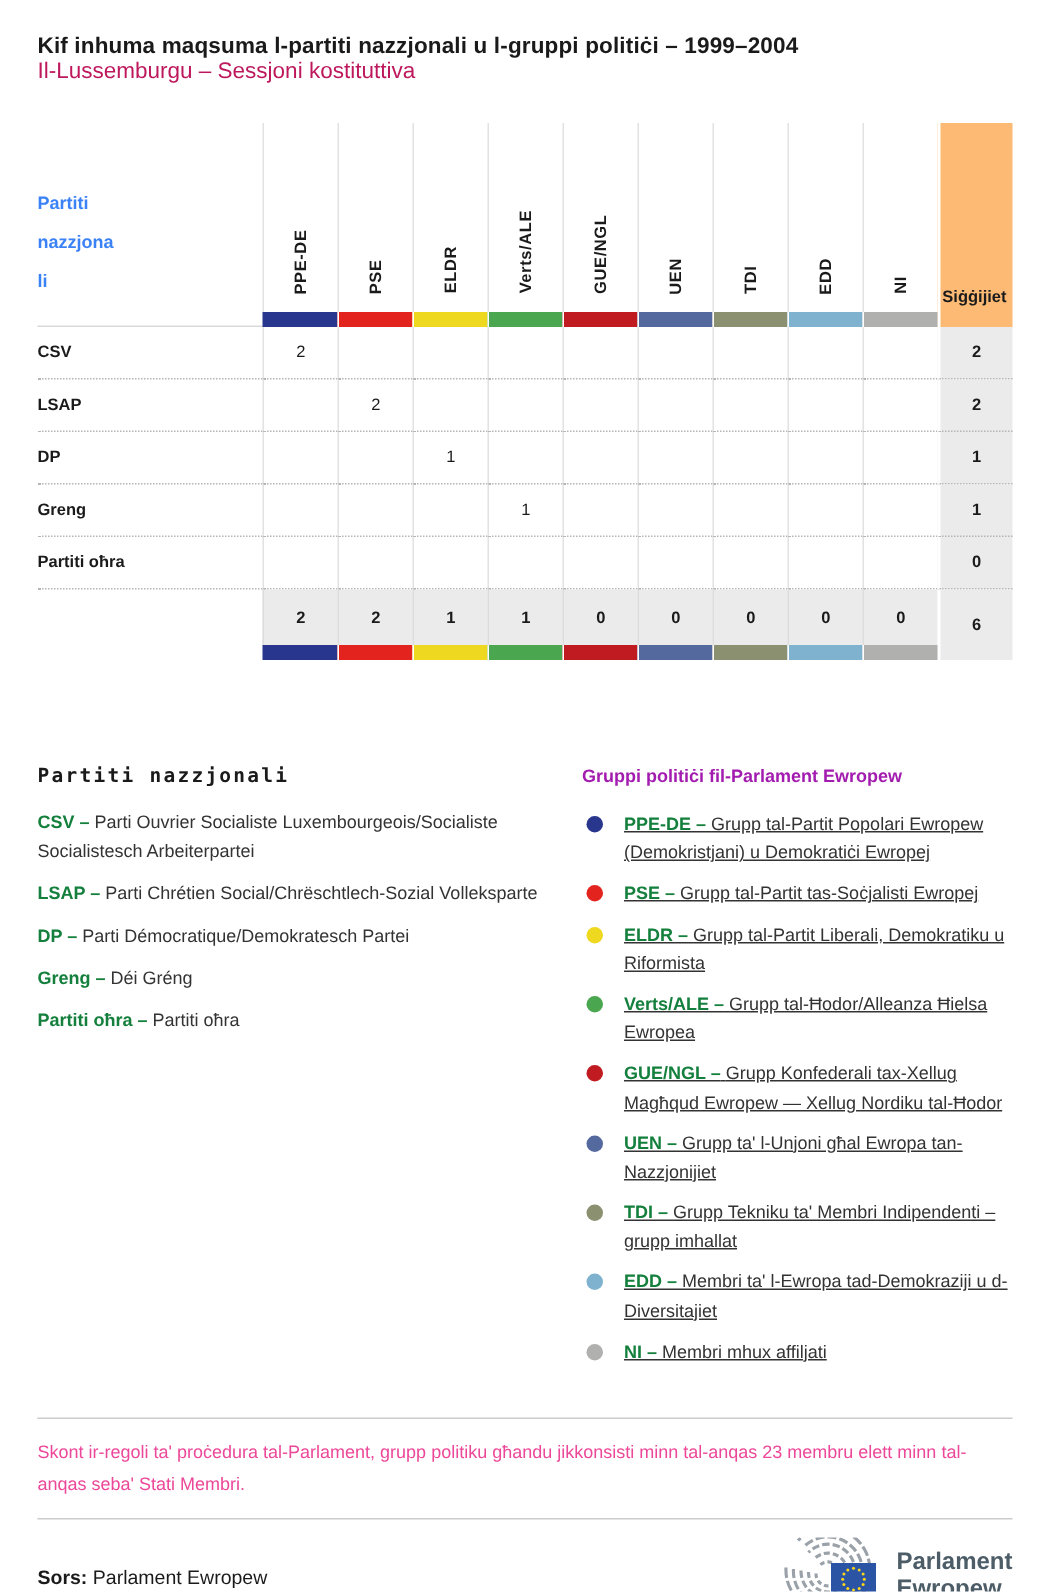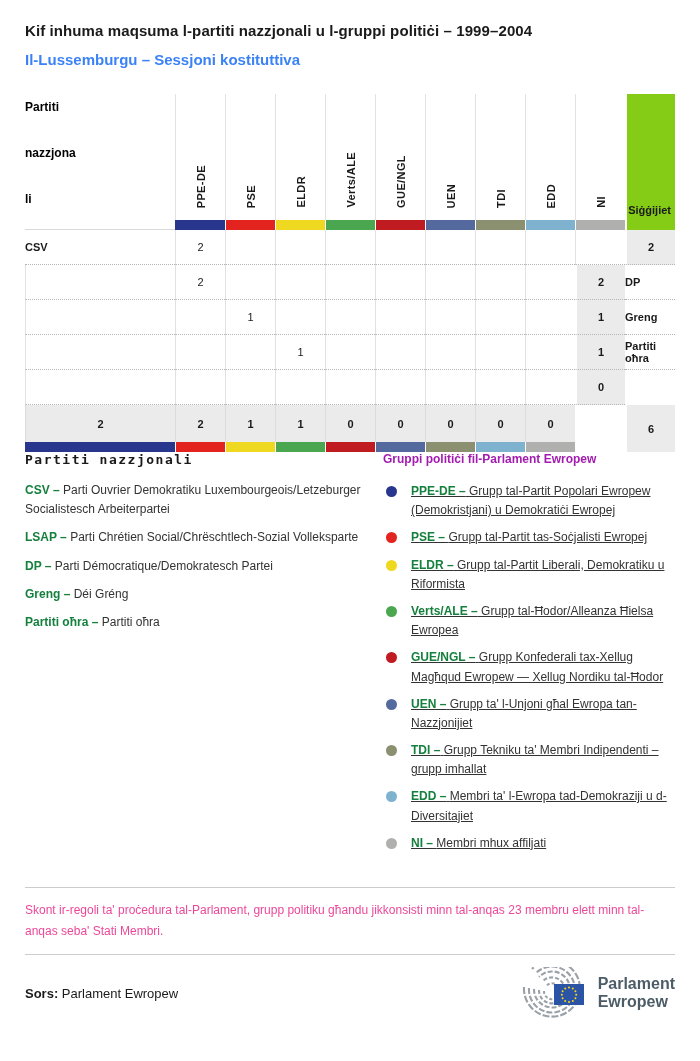--- a/index.html
+++ b/index.html
@@ -5,48 +5,48 @@
   * { margin:0; padding:0; box-sizing:border-box; }
   html,body { background:#fff; }
   body {
     width:700px; height:1061px; overflow:hidden;
     font-family:"Liberation Sans", sans-serif;
     color:#333;
   }
   .page { padding:22px 25px 0 25px; }
 
   .title { font-size:15px; font-weight:700; color:#1a1a1a; letter-spacing:.1px; }
-  .subtitle { margin-top:12px; font-size:15px; font-weight:700; color:#3b82f6; }
+  .subtitle { margin-top:0; font-size:15px; font-weight:400; color:#be185d; }
 
   
   .tbl {
     margin-top:26px;
     display:grid;
     grid-template-columns:150px repeat(9,50px) 50px;
     grid-template-rows:126px 10px repeat(5,35px) 37px 10px;
     width:650px;
   }
   .h-label {
-    display:flex; flex-direction:column; justify-content:space-between;
+    display:flex; flex-direction:column; justify-content:flex-end;
     padding-bottom:8px;
-    font-size:12px; font-weight:700; color:#000000; line-height:26px;
+    font-size:12px; font-weight:700; color:#3b82f6; line-height:26px;
   }
   .h-group {
     border-left:1px solid #e2e2e2;
     display:flex; justify-content:center; align-items:flex-end;
     padding-bottom:12px;
   }
   .h-group .vlabel {
     writing-mode:vertical-rl; transform:rotate(180deg);
     font-size:11px; font-weight:700; color:#1a1a1a; letter-spacing:.4px;
     white-space:nowrap;
   }
   .h-seats {
     grid-column:11; grid-row:1/3;
-    background:#84cc16; border-left:2px solid #fff;
+    background:#fdba74; border-left:2px solid #fff;
     display:flex; align-items:flex-end; justify-content:flex-end;
     padding:0 4px 14px 0;
     font-size:11px; font-weight:700; color:#1a1a1a;
   }
   .bar-spacer { border-bottom:1px solid #d9d9d9; }
   .bar { height:10px; }
   .bar + .bar { border-left:1px solid #fff; }
 
   .name {
     display:flex; align-items:center;
@@ -70,21 +70,21 @@
     font-size:11px; font-weight:700; color:#1a1a1a;
   }
   .t-seats {
     grid-column:11; grid-row:8/10;
     background:#ebebeb; border-left:2px solid #fff;
     display:flex; align-items:center; justify-content:center;
     font-size:11px; font-weight:700; color:#1a1a1a;
   }
 
   
-  .legends { display:flex; }
+  .legends { margin-top:70px; display:flex; justify-content:space-between; }
   .leg-left { width:358px; }
   .leg-left h3 {
     font-family:"DejaVu Sans Mono", monospace;
     font-size:13px; font-weight:700; color:#1a1a1a; letter-spacing:1.5px;
     margin-bottom:14px;
   }
   .leg-left p { font-size:12px; line-height:1.6; color:#333; margin-bottom:9px; }
   .leg-left b, .leg-right b { color:#15803d; }
 
   .leg-right { width:287px; }
@@ -164,20 +164,21 @@
     <div class="cell"></div>
     <div class="cell"></div>
     <div class="cell"></div>
     <div class="cell"></div>
     <div class="cell"></div>
     <div class="cell"></div>
     <div class="cell"></div>
     <div class="cell"></div>
     <div class="seat">2</div>
 
+    <div class="name">LSAP</div>
     <div class="cell"></div>
     <div class="cell">2</div>
     <div class="cell"></div>
     <div class="cell"></div>
     <div class="cell"></div>
     <div class="cell"></div>
     <div class="cell"></div>
     <div class="cell"></div>
     <div class="cell"></div>
     <div class="seat">2</div>
@@ -238,21 +239,21 @@
     <div class="bar" style="background-color: rgb(191, 27, 33);"></div>
     <div class="bar" style="background-color: rgb(84, 105, 158);"></div>
     <div class="bar" style="background-color: rgb(139, 144, 112);"></div>
     <div class="bar" style="background-color: rgb(127, 178, 207);"></div>
     <div class="bar" style="background-color: rgb(176, 176, 174);"></div>
   </div>
 
   <div class="legends">
     <div class="leg-left">
       <h3>Partiti nazzjonali</h3>
-      <p><b>CSV –</b> <span>Parti Ouvrier Demokratiku Luxembourgeois/Letzeburger Socialistesch Arbeiterpartei</span></p>
+      <p><b>CSV –</b> <span>Parti Ouvrier Socialiste Luxembourgeois/Socialiste Socialistesch Arbeiterpartei</span></p>
       <p><b>LSAP –</b> <span>Parti Chrétien Social/Chrëschtlech-Sozial Volleksparte</span></p>
       <p><b>DP –</b> <span>Parti Démocratique/Demokratesch Partei</span></p>
       <p><b>Greng –</b> <span>Déi Gréng</span></p>
       <p><b>Partiti oħra –</b> <span>Partiti oħra</span></p>
     </div>
 
     <div class="leg-right">
       <h3>Gruppi politiċi fil-Parlament Ewropew</h3>
 
       <div class="gitem">

